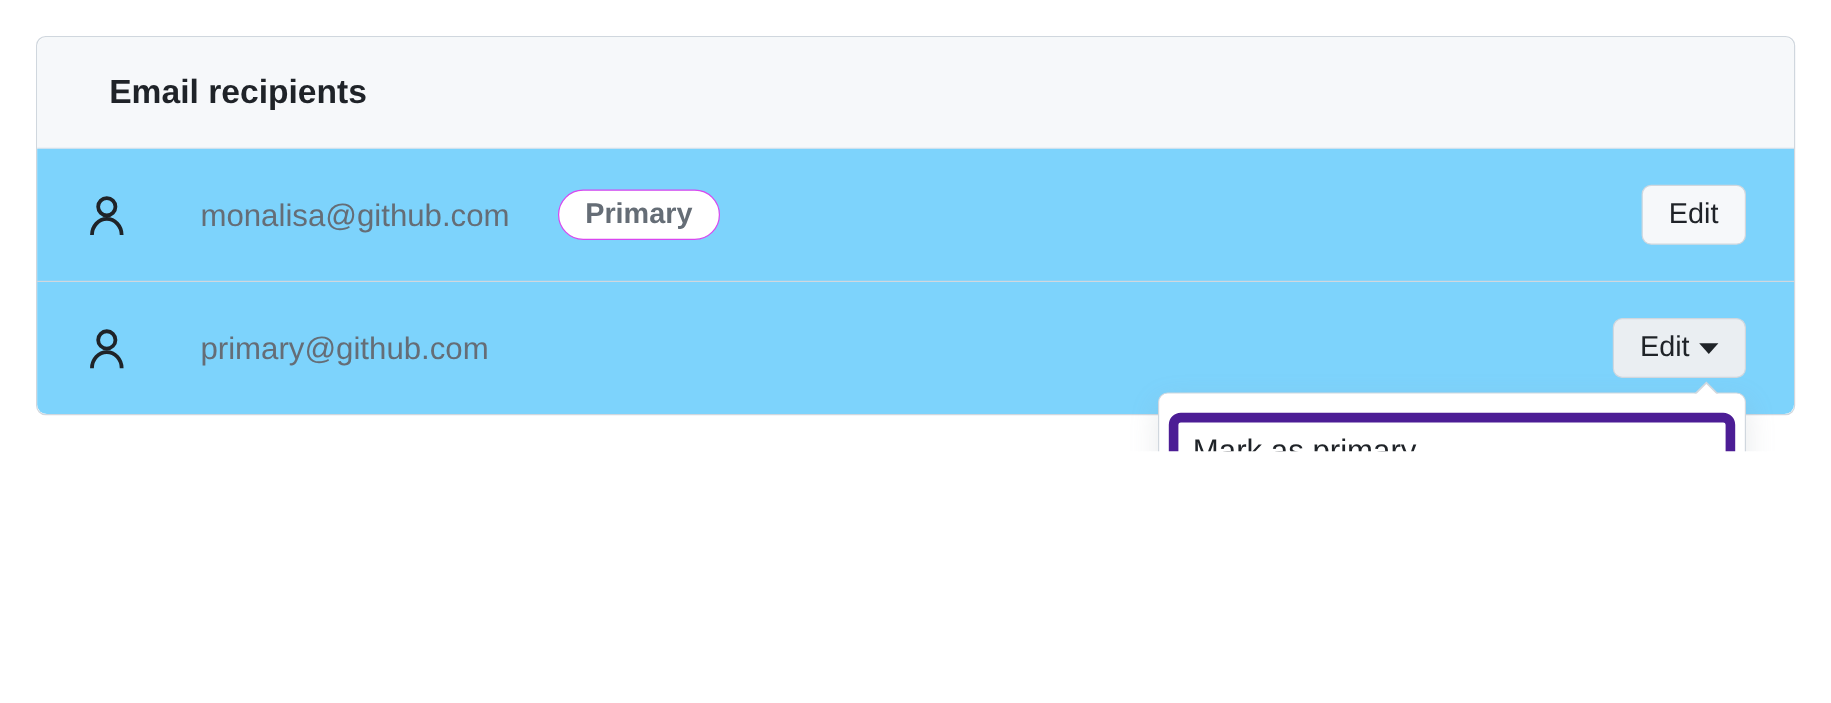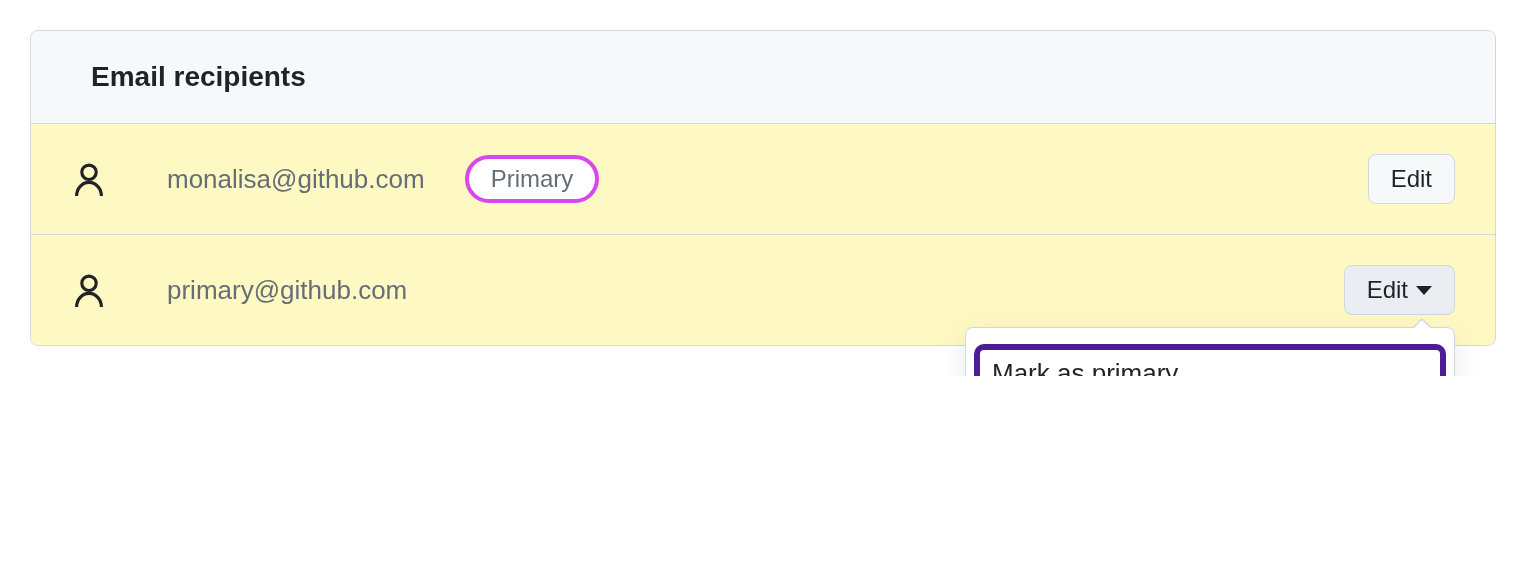--- a/index.html
+++ b/index.html
@@ -49,47 +49,47 @@
       font-family: inherit;
     }
     .btn-active {
       background: #eaeef2;
     }
     .row {
       display: flex;
       align-items: center;
       padding: 30px 40px;
       border-bottom: 1px solid #d0d7de;
-      background: #fef9c3;
+      background: #7dd3fc;
       position: relative;
     }
     .row:last-child {
       border-bottom: none;
       border-radius: 0 0 8px 8px;
     }
     .person-icon {
       width: 36px;
       height: 36px;
       flex-shrink: 0;
       color: #1f2328;
       margin-right: 60px;
     }
     .email-text {
       font-size: 26px;
       color: #656d76;
       font-weight: 400;
       margin-right: 40px;
     }
     .badge {
-      border: 4px solid #d946ef;
+      border: 1px solid #d946ef;
       border-radius: 999px;
       padding: 6px 22px;
       font-size: 24px;
       color: #656d76;
-      font-weight: 400;
+      font-weight: 700;
       background: #ffffff;
     }
     .spacer {
       flex: 1;
     }
     .caret {
       width: 0;
       height: 0;
       border-left: 8px solid transparent;
       border-right: 8px solid transparent;
@@ -133,21 +133,21 @@
       border-right: 9px solid transparent;
       border-bottom: 9px solid #ffffff;
     }
     .dropdown-item {
       padding: 12px 20px;
       font-size: 26px;
       color: #1f2328;
       cursor: pointer;
     }
     .dropdown-item.highlighted {
-      border: 6px solid #4c1d95;
+      border: 8px solid #4c1d95;
       border-radius: 10px;
       margin: 4px 8px;
       padding: 8px 12px;
     }
   </style>
 </head>
 <body>
 
 <div class="panel">
 

